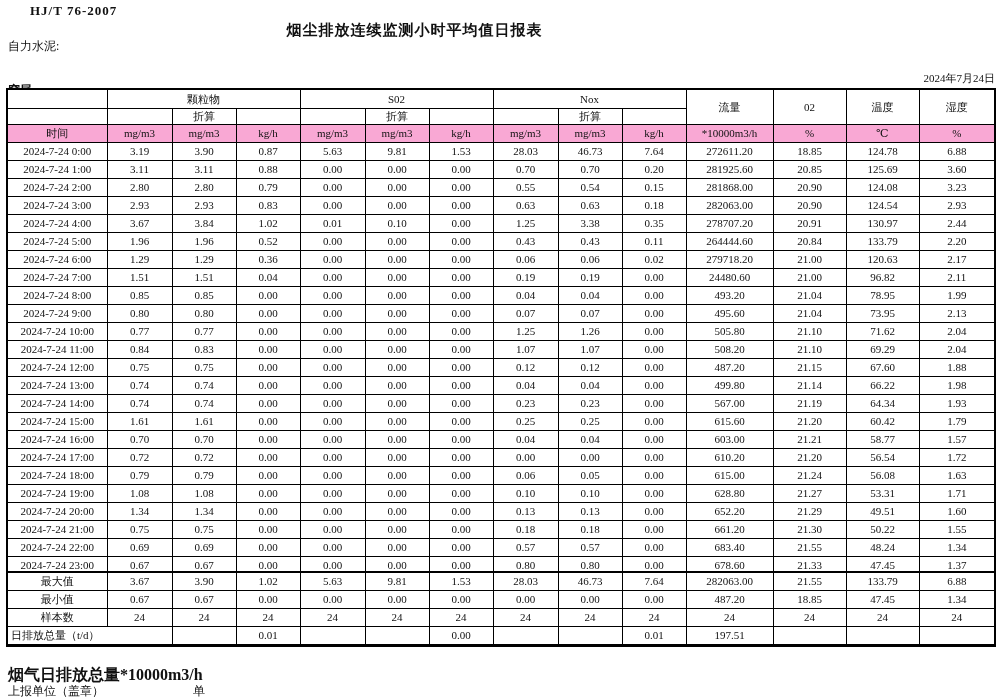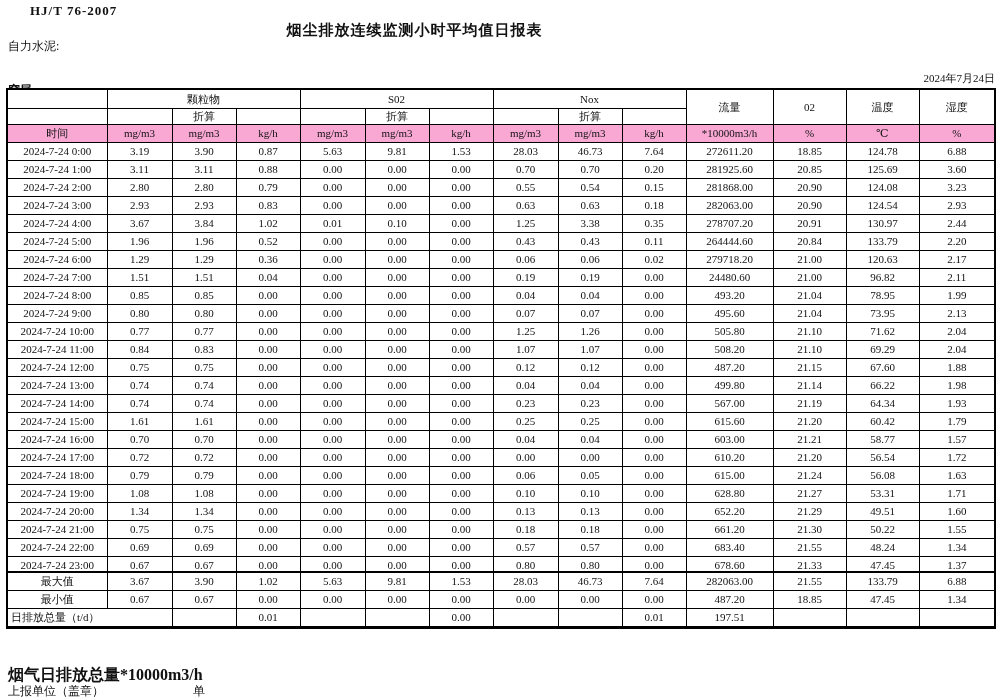--- a/index.html
+++ b/index.html
@@ -539,20 +539,36 @@
         <td>0.00</td>
         <td>0.00</td>
         <td>0.00</td>
         <td>0.00</td>
         <td>487.20</td>
         <td>18.85</td>
         <td>47.45</td>
         <td>1.34</td>
       </tr>
       <tr>
+        <td>样本数</td>
+        <td>24</td>
+        <td>24</td>
+        <td>24</td>
+        <td>24</td>
+        <td>24</td>
+        <td>24</td>
+        <td>24</td>
+        <td>24</td>
+        <td>24</td>
+        <td>24</td>
+        <td>24</td>
+        <td>24</td>
+        <td>24</td>
+      </tr>
+      <tr>
         <td colspan="2" class="total-label">日排放总量（t/d）</td>
         <td></td>
         <td>0.01</td>
         <td></td>
         <td></td>
         <td>0.00</td>
         <td></td>
         <td></td>
         <td>0.01</td>
         <td>197.51</td>

